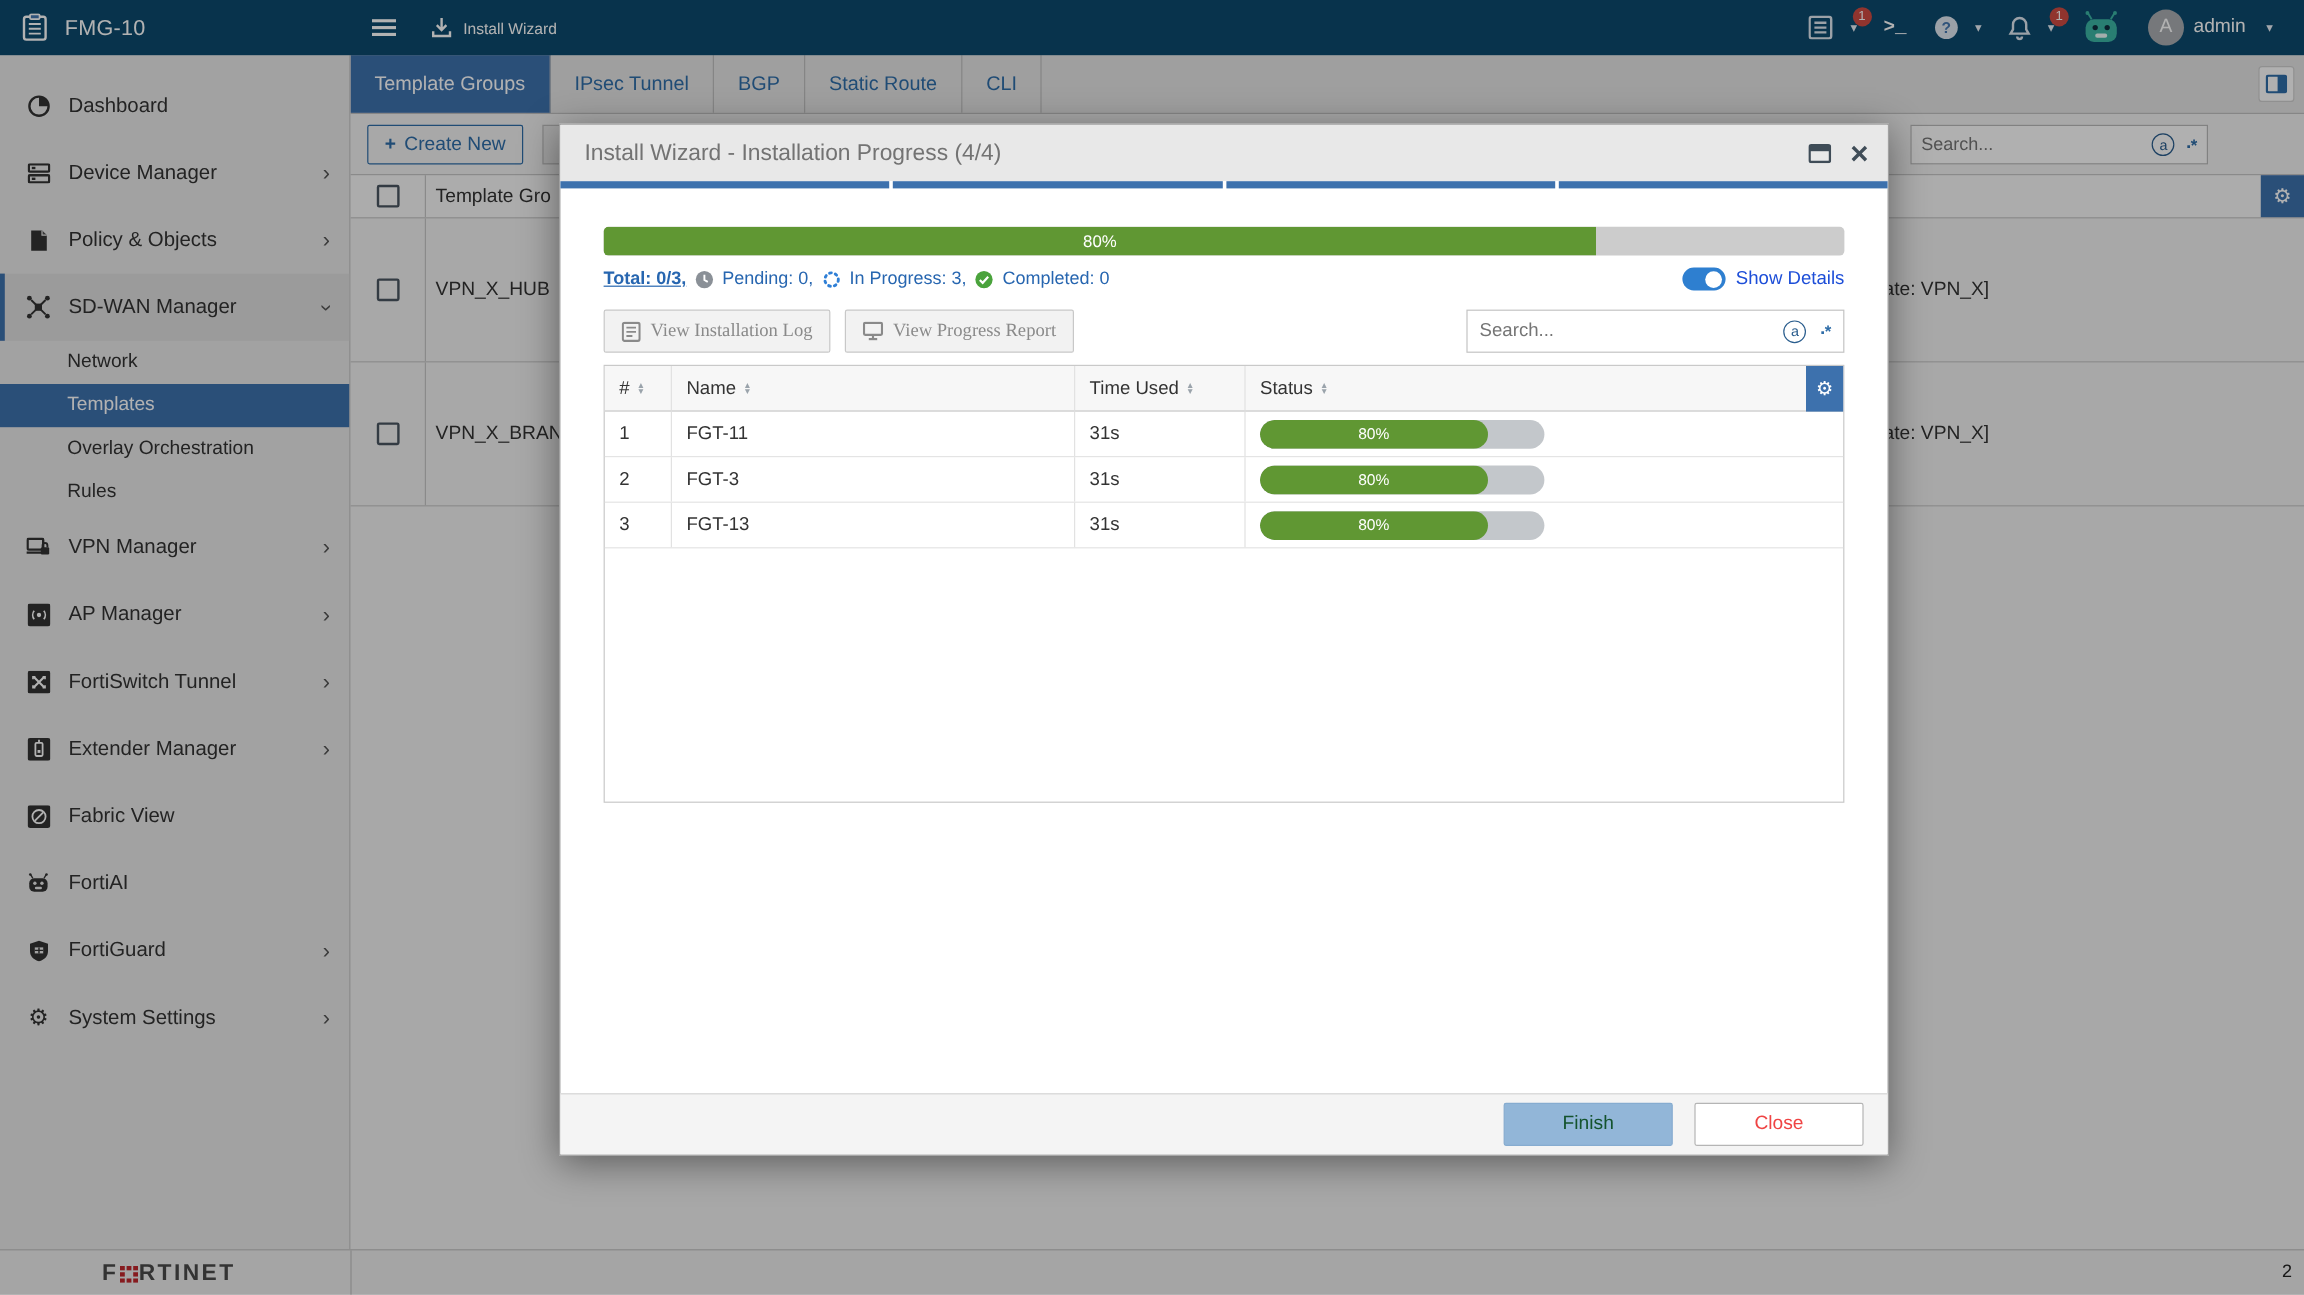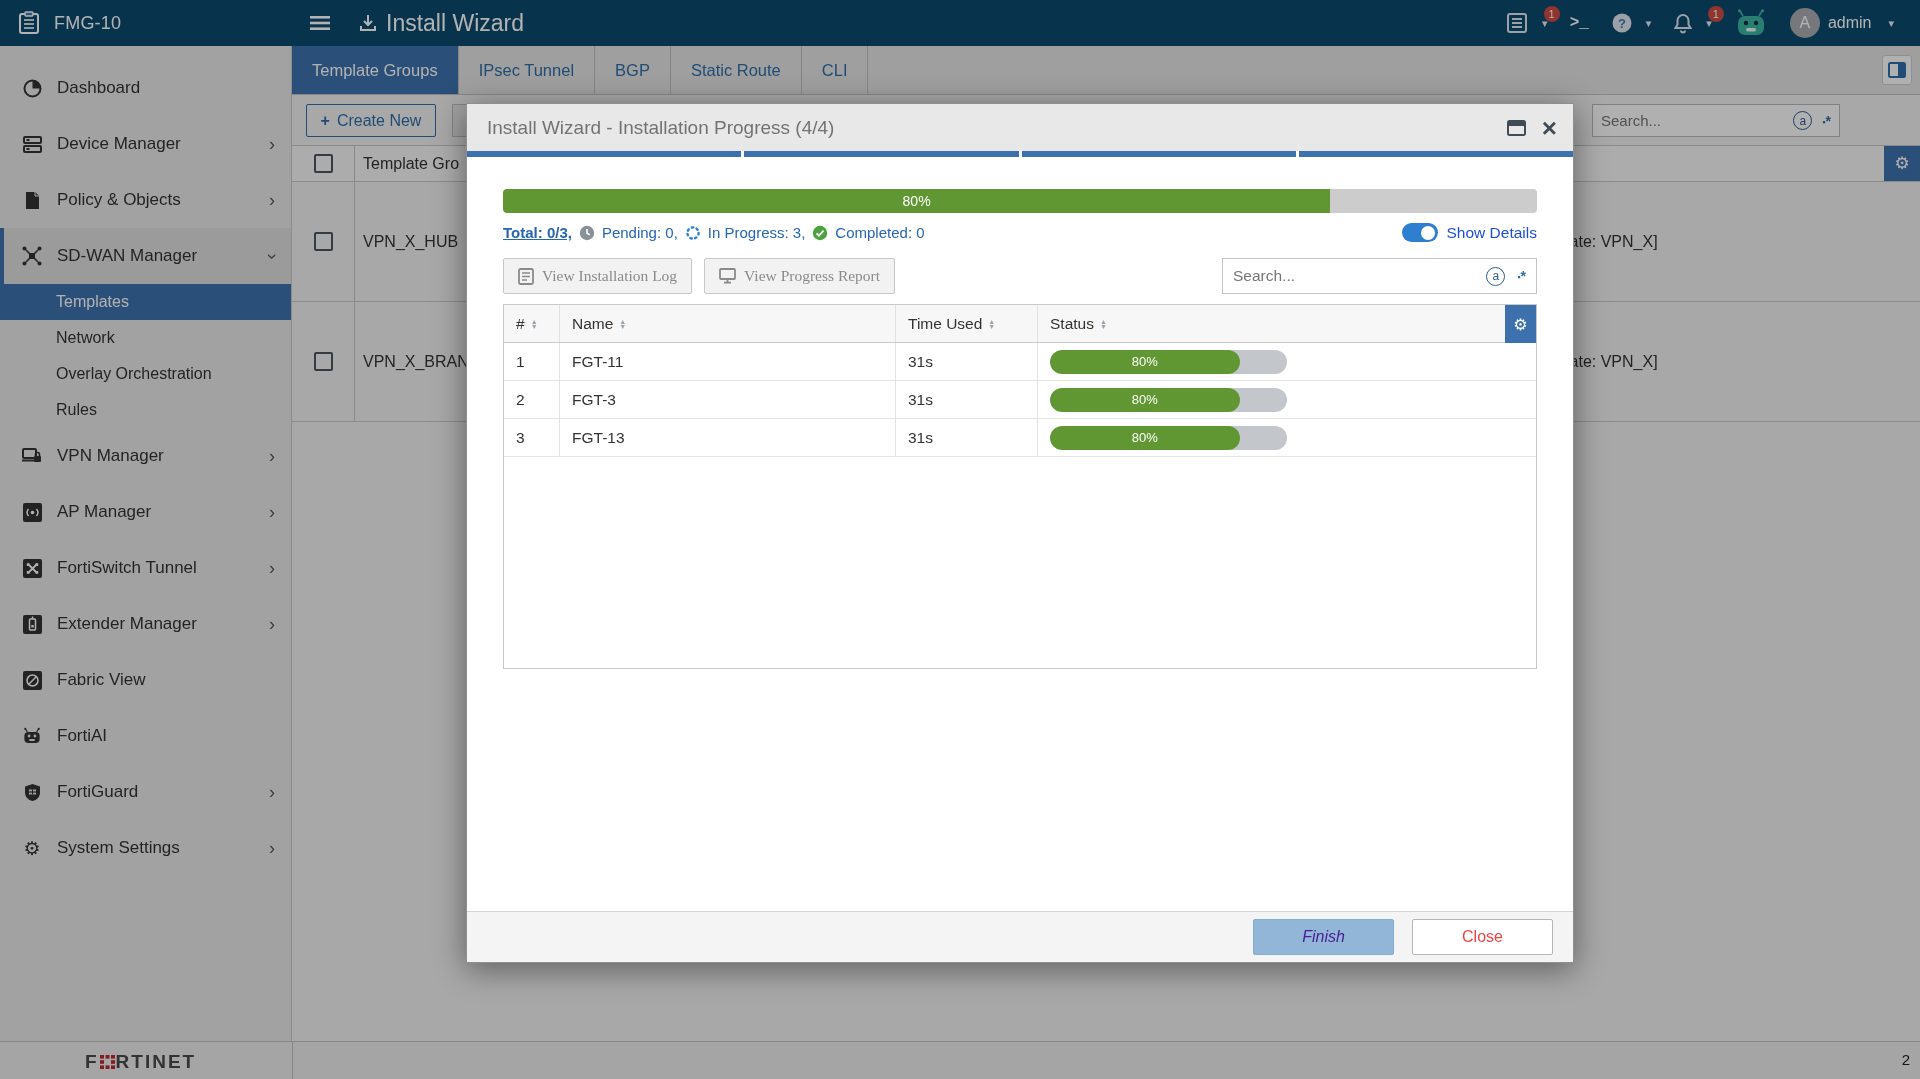--- a/index.html
+++ b/index.html
@@ -4,21 +4,21 @@
 <style>
   * { margin:0; padding:0; box-sizing:border-box; }
   html,body { width:1920px; height:1079px; overflow:hidden;
     font-family:"Liberation Sans","DejaVu Sans",sans-serif; background:#f1f1f1; }
 
   
   .topbar { position:absolute; left:0; top:0; width:1920px; height:46px;
     background:#0c4a6e; display:flex; align-items:center; color:#fff; z-index:5; }
   .topbar .logo-wrap { display:flex; align-items:center; gap:14px; padding-left:18px; width:292px; }
   .topbar .app-title { font-size:18px; letter-spacing:.2px; }
-  .tb-btn { display:flex; align-items:center; gap:8px; color:#fff; font-size:23px; }
+  .tb-btn { display:flex; align-items:center; gap:8px; color:#fff; font-size:13px; }
   .hamburger { margin-left:18px; margin-right:28px; }
   .topbar-right { margin-left:auto; display:flex; align-items:center; gap:22px; padding-right:26px; }
   .tb-icon { position:relative; display:flex; align-items:center; gap:4px; }
   .badge { position:absolute; top:-7px; right:-12px; background:#cf4b42; color:#fff;
     font-size:11px; min-width:16px; height:16px; border-radius:8px; display:flex;
     align-items:center; justify-content:center; padding:0 4px; }
   .caret { font-size:11px; color:#e8eef5; margin-left:9px; }
   .term { font-family:"Liberation Mono","DejaVu Sans Mono",monospace; font-weight:bold; font-size:16px; }
   .avatar { width:30px; height:30px; border-radius:50%; background:#a9adb1; color:#fff;
     display:flex; align-items:center; justify-content:center; font-size:16px; }
@@ -133,22 +133,22 @@
   .sort span { font-size:7px; color:#9aa3ab; }
   .mt-gear { position:absolute; top:0; right:0; width:31px; height:38px; background:#3d71ad;
     color:#fff; display:flex; align-items:center; justify-content:center; font-size:16px; }
   .mt-row { height:38px; border-bottom:1px solid #e4e4e4; display:flex; align-items:stretch; }
   .pill { width:237px; height:24px; border-radius:12px; background:#c3c7cb; overflow:hidden; }
   .pill .fill { height:100%; background:#609733; border-radius:12px;
     display:flex; align-items:center; justify-content:center; color:#fff; font-size:13px; }
 
   .modal-footer { margin-top:auto; height:51px; background:#f4f4f4; border-top:1px solid #d5d5d5;
     display:flex; align-items:center; justify-content:flex-end; gap:18px; padding-right:20px; flex:none; }
-  .btn-finish { width:141px; height:36px; background:#92b6d8; color:#4c1d95; border:1px solid #86acd0;
-    font-size:16px; display:flex; align-items:center; justify-content:center; border-radius:2px; cursor:pointer;font-style:italic; }
+  .btn-finish { width:141px; height:36px; background:#92b6d8; color:#14532d; border:1px solid #86acd0;
+    font-size:16px; display:flex; align-items:center; justify-content:center; border-radius:2px; cursor:pointer; }
   .btn-close { width:141px; height:36px; background:#fff; color:#ef4444; border:1px solid #b5b5b5;
     font-size:16px; display:flex; align-items:center; justify-content:center; border-radius:2px; cursor:pointer; }
 
   svg { display:block; }
 </style>
 </head>
 <body>
 
 <div class="topbar">
   <div class="logo-wrap">
@@ -269,25 +269,25 @@
           <circle cx="17.5" cy="17.5" r="2" fill="#333"></circle>
           <line x1="4" y1="4" x2="8" y2="8" stroke="#333" stroke-width="1.6"></line>
           <line x1="16" y1="4" x2="12" y2="8" stroke="#333" stroke-width="1.6"></line>
           <line x1="4" y1="16" x2="8" y2="12" stroke="#333" stroke-width="1.6"></line>
           <line x1="16" y1="16" x2="12" y2="12" stroke="#333" stroke-width="1.6"></line>
         </svg>
       </span>
     <span>SD-WAN Manager</span>
     <span class="chev chev-down">›</span>
   </div>
+  <div class="nav-sub">
+    <span>Network</span>
+  </div>
   <div class="nav-sub selected">
     <span>Templates</span>
-  </div>
-  <div class="nav-sub">
-    <span>Network</span>
   </div>
   <div class="nav-sub">
     <span>Overlay Orchestration</span>
   </div>
   <div class="nav-sub">
     <span>Rules</span>
   </div>
   <div class="nav-item">
     <span class="nicon">
         <svg width="20" height="17" viewBox="0 0 20 17">

